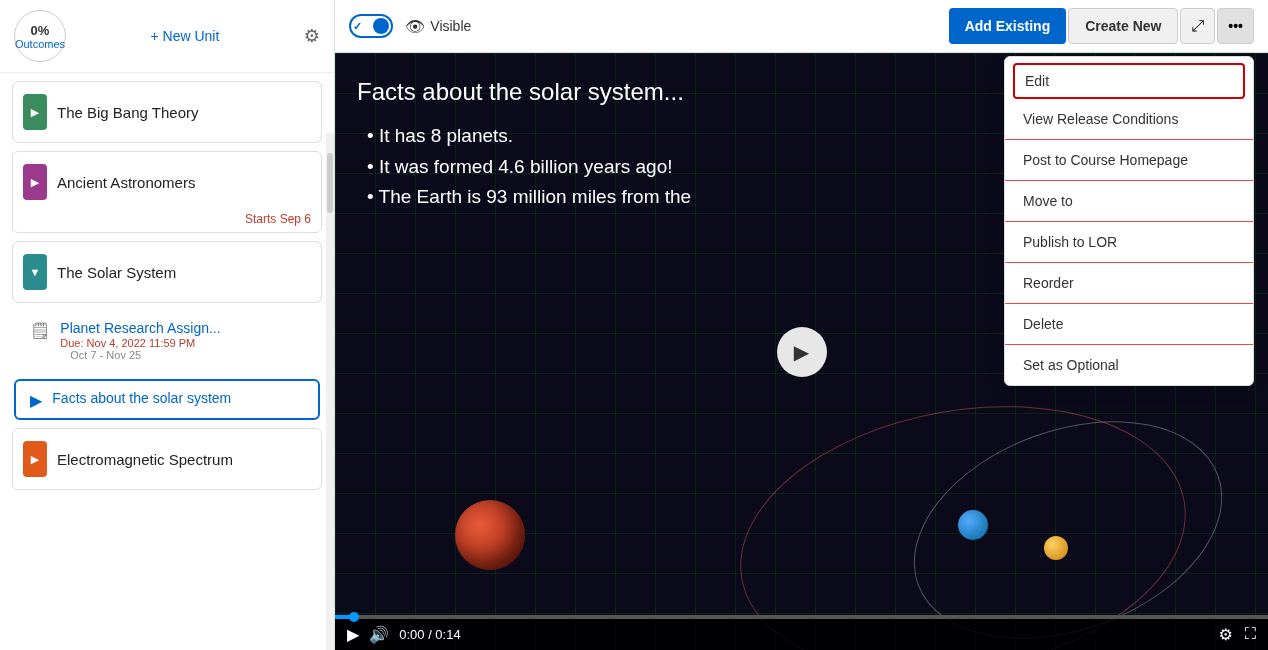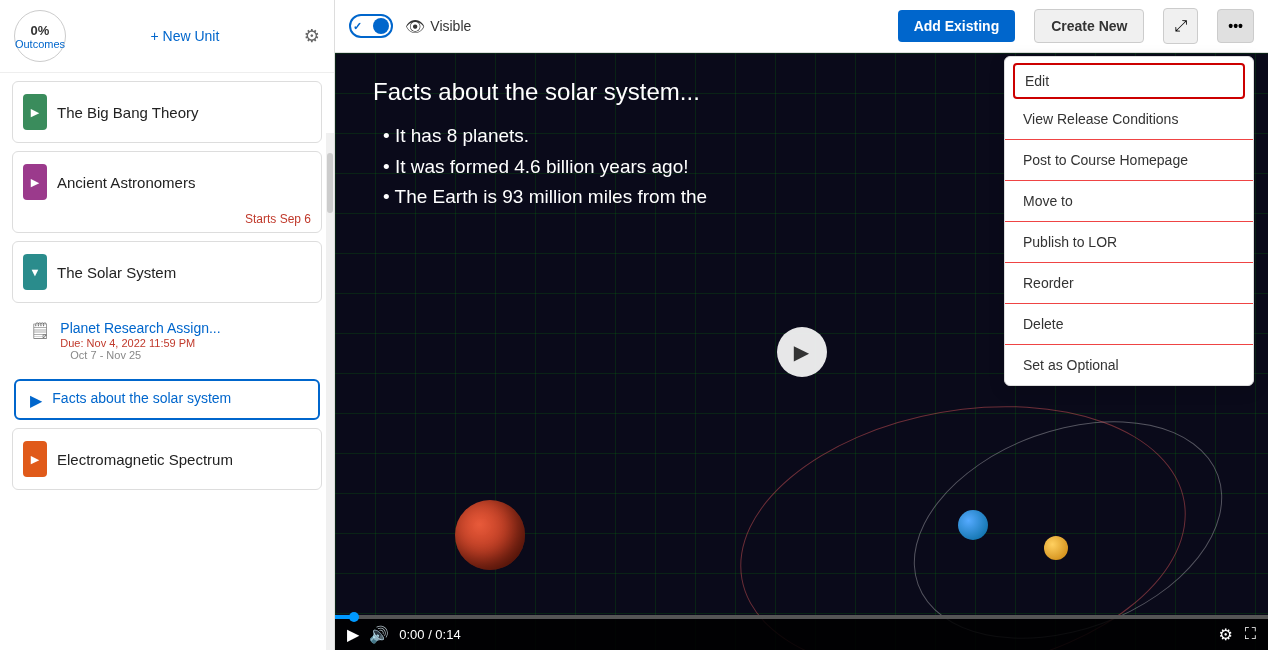--- a/index.html
+++ b/index.html
@@ -222,22 +222,21 @@
       align-items: center;
       gap: 5px;
       font-size: 14px;
       color: #333;
     }
 
     .eye-icon { font-size: 16px; }
 
     .toolbar-right {
       display: flex;
-      align-items: center;
-      gap: 19px;
+      gap: 2px;
     }
 
     .btn-add-existing {
       background: #0066cc;
       color: #fff;
       border: none;
       border-radius: 4px;
       padding: 8px 16px;
       font-size: 14px;
       font-weight: 600;
@@ -296,21 +295,21 @@
       top: 0; left: 0; right: 0; bottom: 0;
       background-image:
         linear-gradient(rgba(0,180,0,0.15) 1px, transparent 1px),
         linear-gradient(90deg, rgba(0,180,0,0.15) 1px, transparent 1px);
       background-size: 40px 40px;
     }
 
     .video-text-overlay {
       position: absolute;
       top: 20px;
-      left: 38px;
+      left: 22px;
       color: #fff;
       font-size: 22px;
       font-weight: 500;
       line-height: 1.6;
     }
 
     .video-text-overlay .headline {
       font-size: 24px;
       margin-bottom: 10px;
     }

